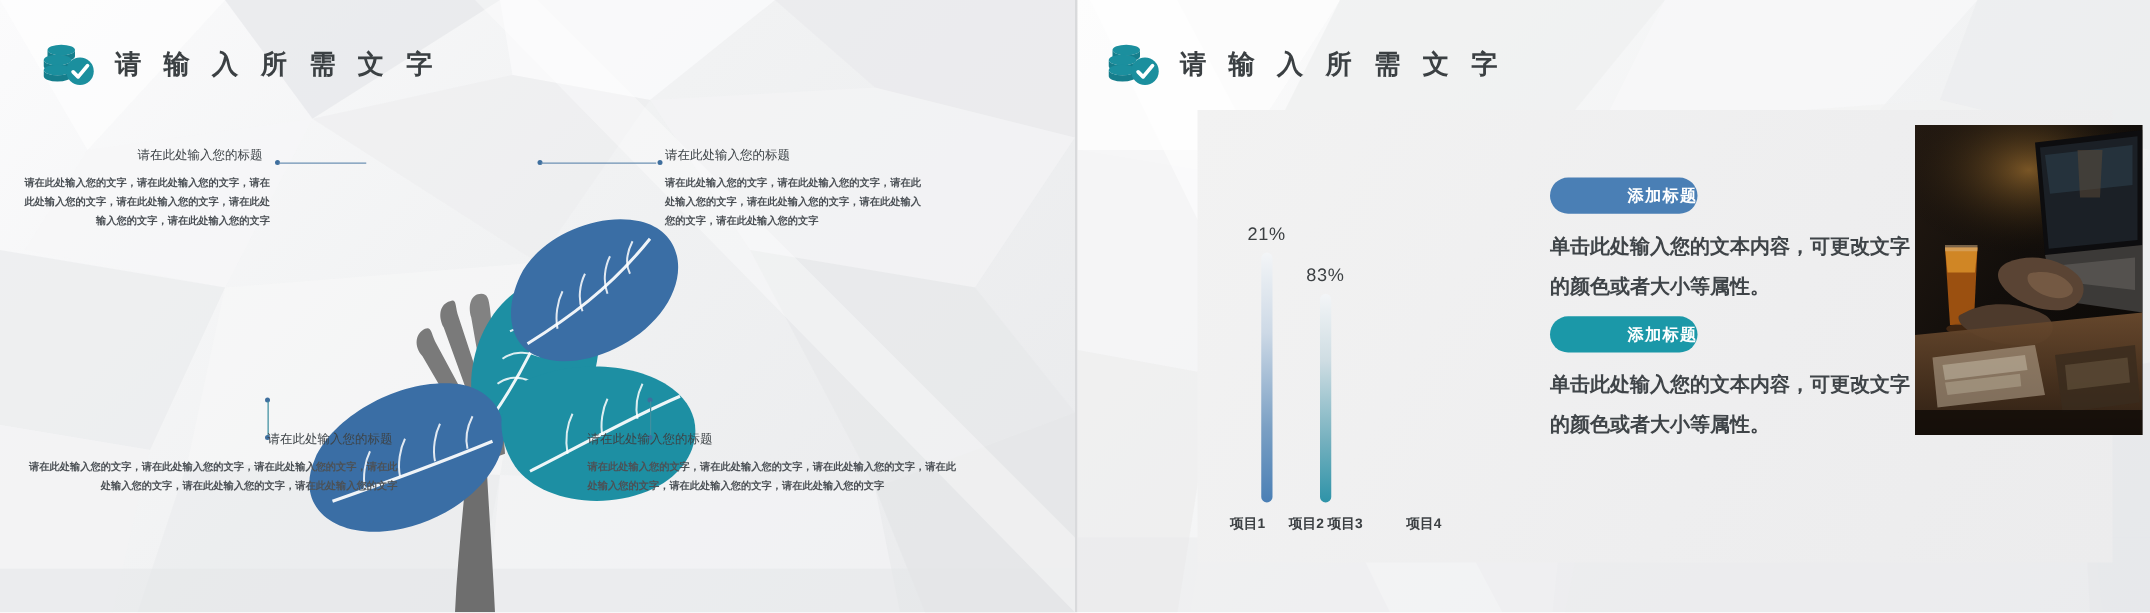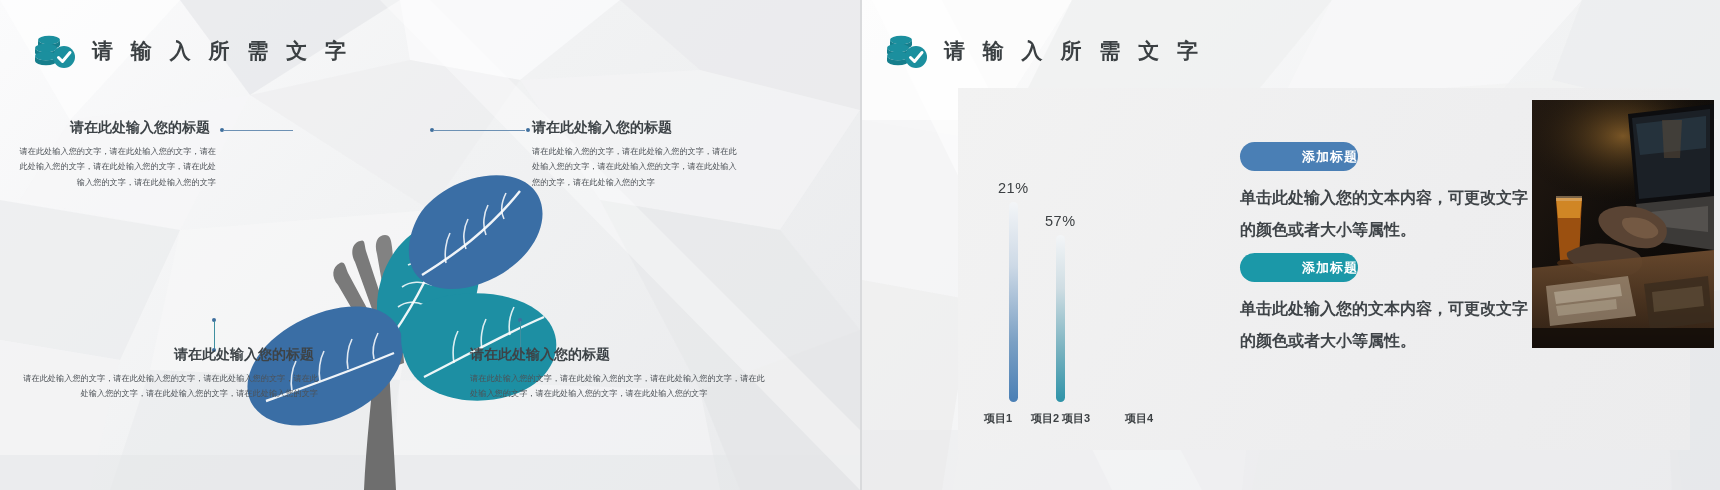--- a/index.html
+++ b/index.html
@@ -27,25 +27,25 @@
     font-size:21px; font-weight:bold; color:#3b4043;
     letter-spacing:6px; white-space:nowrap;
   }
 
   
   .tree { position:absolute; left:180px; top:95px; width:420px; height:395px; }
 
   
   .callout { position:absolute; }
   .callout .c-title {
-    font-size:14px; font-weight:bold; color:#3d4347; line-height:1.3;
+    font-size:10px; font-weight:normal; color:#3d4347; line-height:1.3;
     margin-bottom:8px; white-space:nowrap;
   }
   .callout .c-body {
-    font-size:8.2px; font-weight:normal; color:#4c5156; line-height:1.85;
+    font-size:8.2px; font-weight:bold; color:#4c5156; line-height:1.85;
   }
   .cl-tl { left:16px;  top:118px; width:200px; text-align:right; }
   .cl-tr { left:532px; top:118px; width:206px; text-align:left; }
   .cl-bl { left:20px;  top:345px; width:298px; text-align:right; }
   .cl-br { left:470px; top:345px; width:298px; text-align:left; }
   .cl-tl .c-title { padding-right:6px; }
   .cl-bl .c-title { padding-right:4px; }
 
   .leader { position:absolute; pointer-events:none; }
   .dot { position:absolute; width:4px; height:4px; border-radius:50%; background:#3f6f9e; }
@@ -237,21 +237,21 @@
 
 <div class="chart" style="position:absolute;left:958px;top:88px;">
 
   <div class="bar-wrap" style="left:40px;">
     <span class="bar-pct">21%</span>
     <span class="bar" style="height:200px;background:linear-gradient(180deg,#f3f5f7 0%,#cdd9e6 32%,#7ba0c4 70%,#4a7fb5 100%);"></span>
   </div>
   <div class="bar-cat" style="left:15px;">项目1</div>
 
   <div class="bar-wrap" style="left:87px;">
-    <span class="bar-pct">57%</span>
+    <span class="bar-pct">83%</span>
     <span class="bar" style="height:167px;background:linear-gradient(180deg,#f3f5f7 0%,#cfdde3 32%,#76b1bf 70%,#2e93a8 100%);"></span>
   </div>
   <div class="bar-cat" style="left:62px;">项目2</div>
 
   <div class="bar-cat" style="left:93px;">项目3</div>
 
   <div class="bar-cat" style="left:156px;">项目4</div>
 </div>
 
 <div class="pill" style="left:1240px;top:142px;background:#4a7fb5;">

